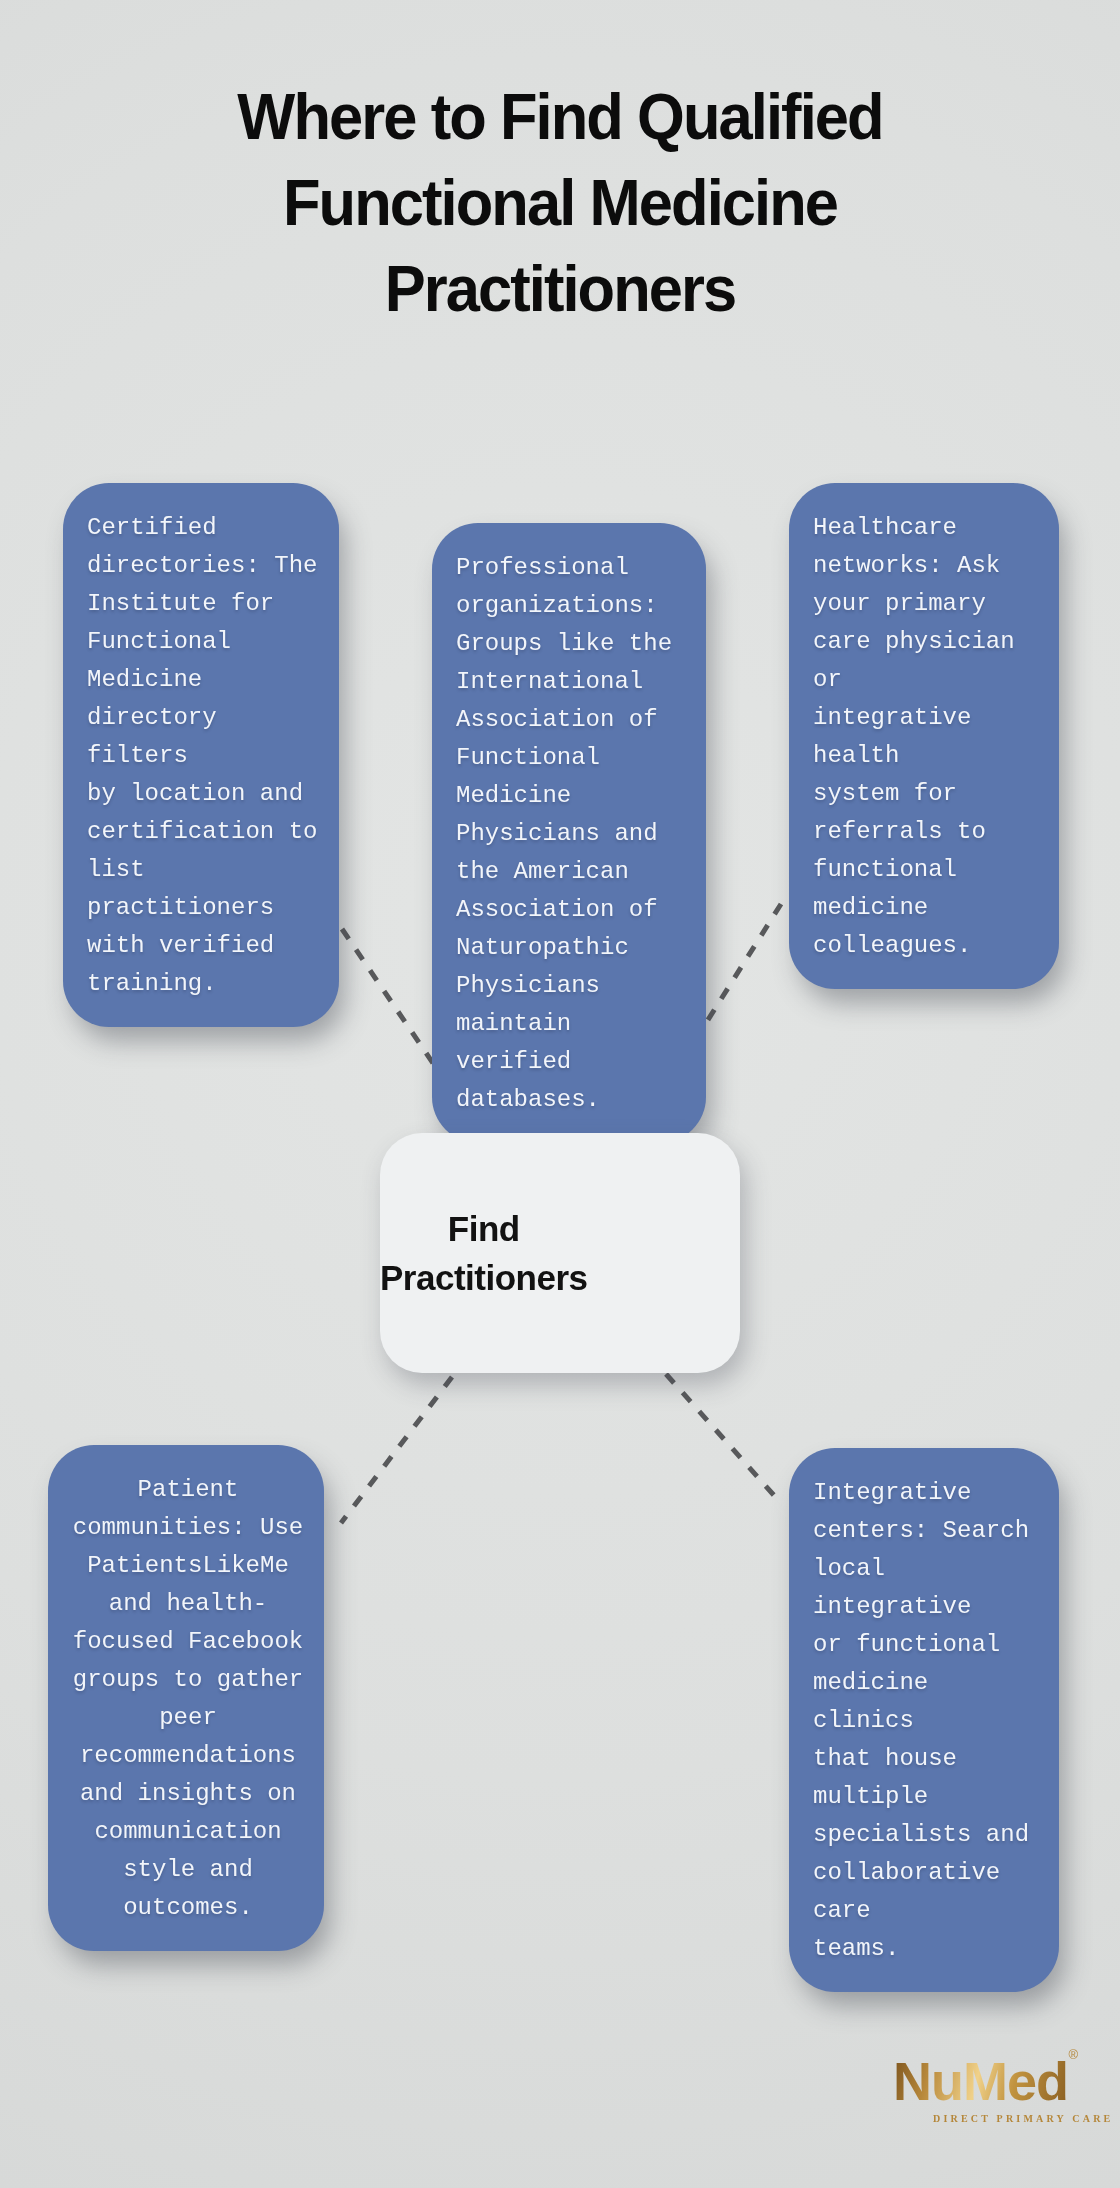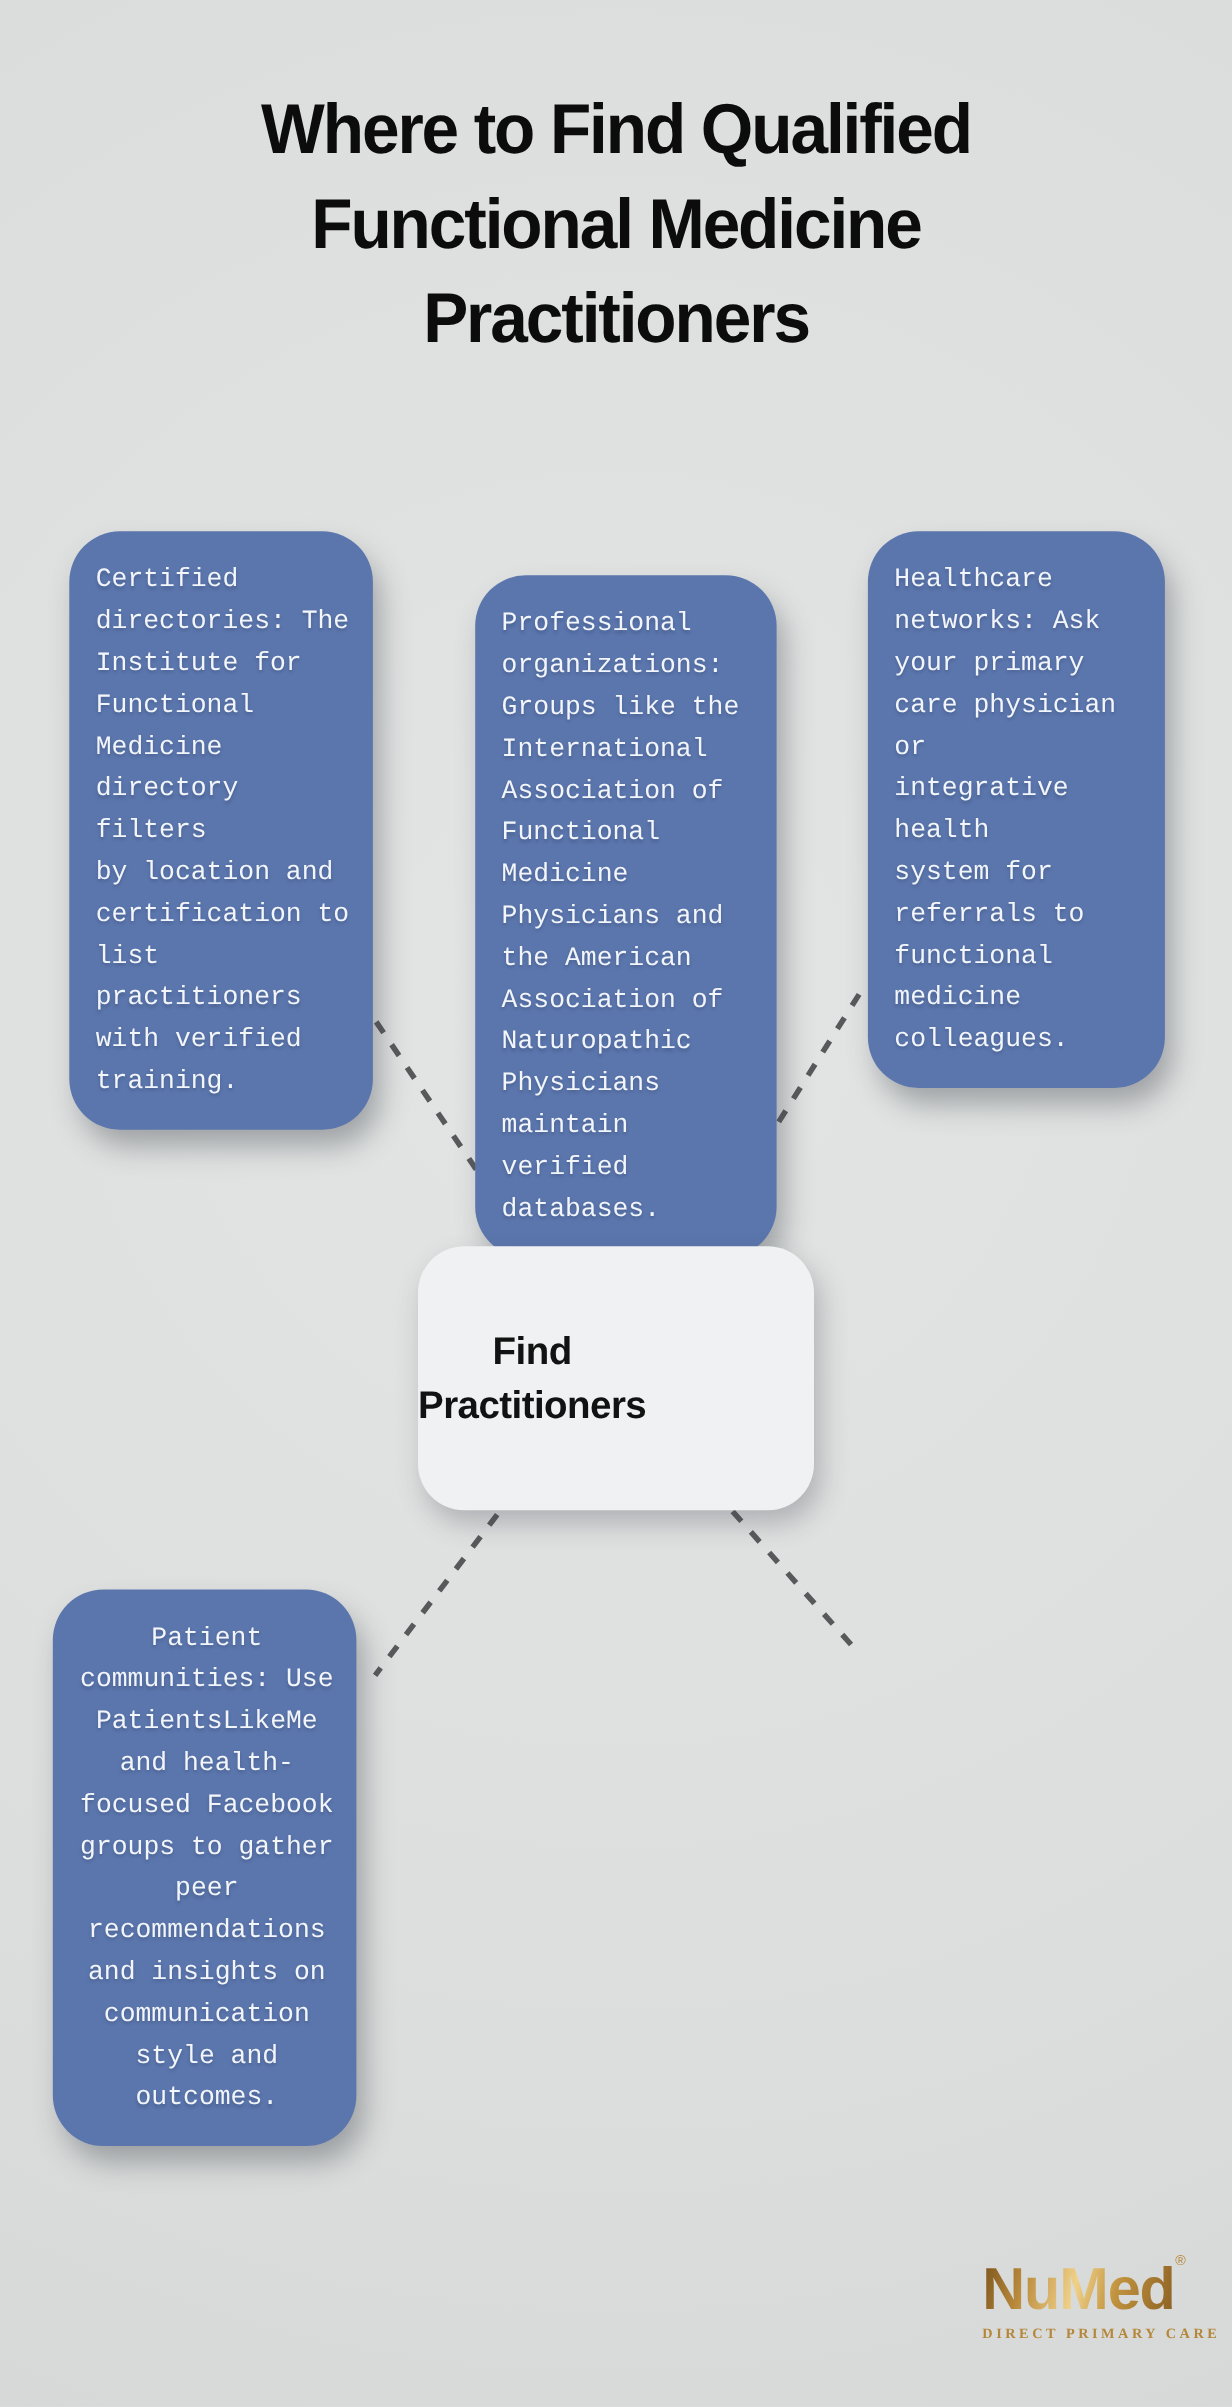--- a/index.html
+++ b/index.html
@@ -106,25 +106,26 @@
   }
   .reg{
     position:absolute;
     top:-6px;right:-10px;
     font-size:13px;
     color:var(--gold,#b5873a);
   }
   .tagline{
     margin-top:5px;
     font-family:"Liberation Serif", serif;
-    font-size:13px;
+    font-size:10px;
     font-weight:700;
     letter-spacing:3.2px;
     color:var(--gold,#b5873a);
     white-space:nowrap;
+    margin-left:40px;
   }
 </style>
 </head>
 <body style="background: rgb(223, 225, 224);">
 
 <div class="canvas">
 
   <h1 class="title">Where to Find Qualified
 Functional Medicine
 Practitioners</h1>
@@ -189,20 +190,32 @@
 focused Facebook
 groups to gather
 peer
 recommendations
 and insights on
 communication
 style and
 outcomes.</span>
   </div>
 
+  <div class="node n5">
+    <span class="node-text">Integrative
+centers: Search
+local integrative
+or functional
+medicine clinics
+that house
+multiple
+specialists and
+collaborative care
+teams.</span>
+  </div>
 
   <div class="center-node">
     <span>Find
 Practitioners</span>
   </div>
 
   <div class="logo">
     <div class="brand-row">
       <span class="brand">NuMed</span>
       <span class="reg">®</span>

